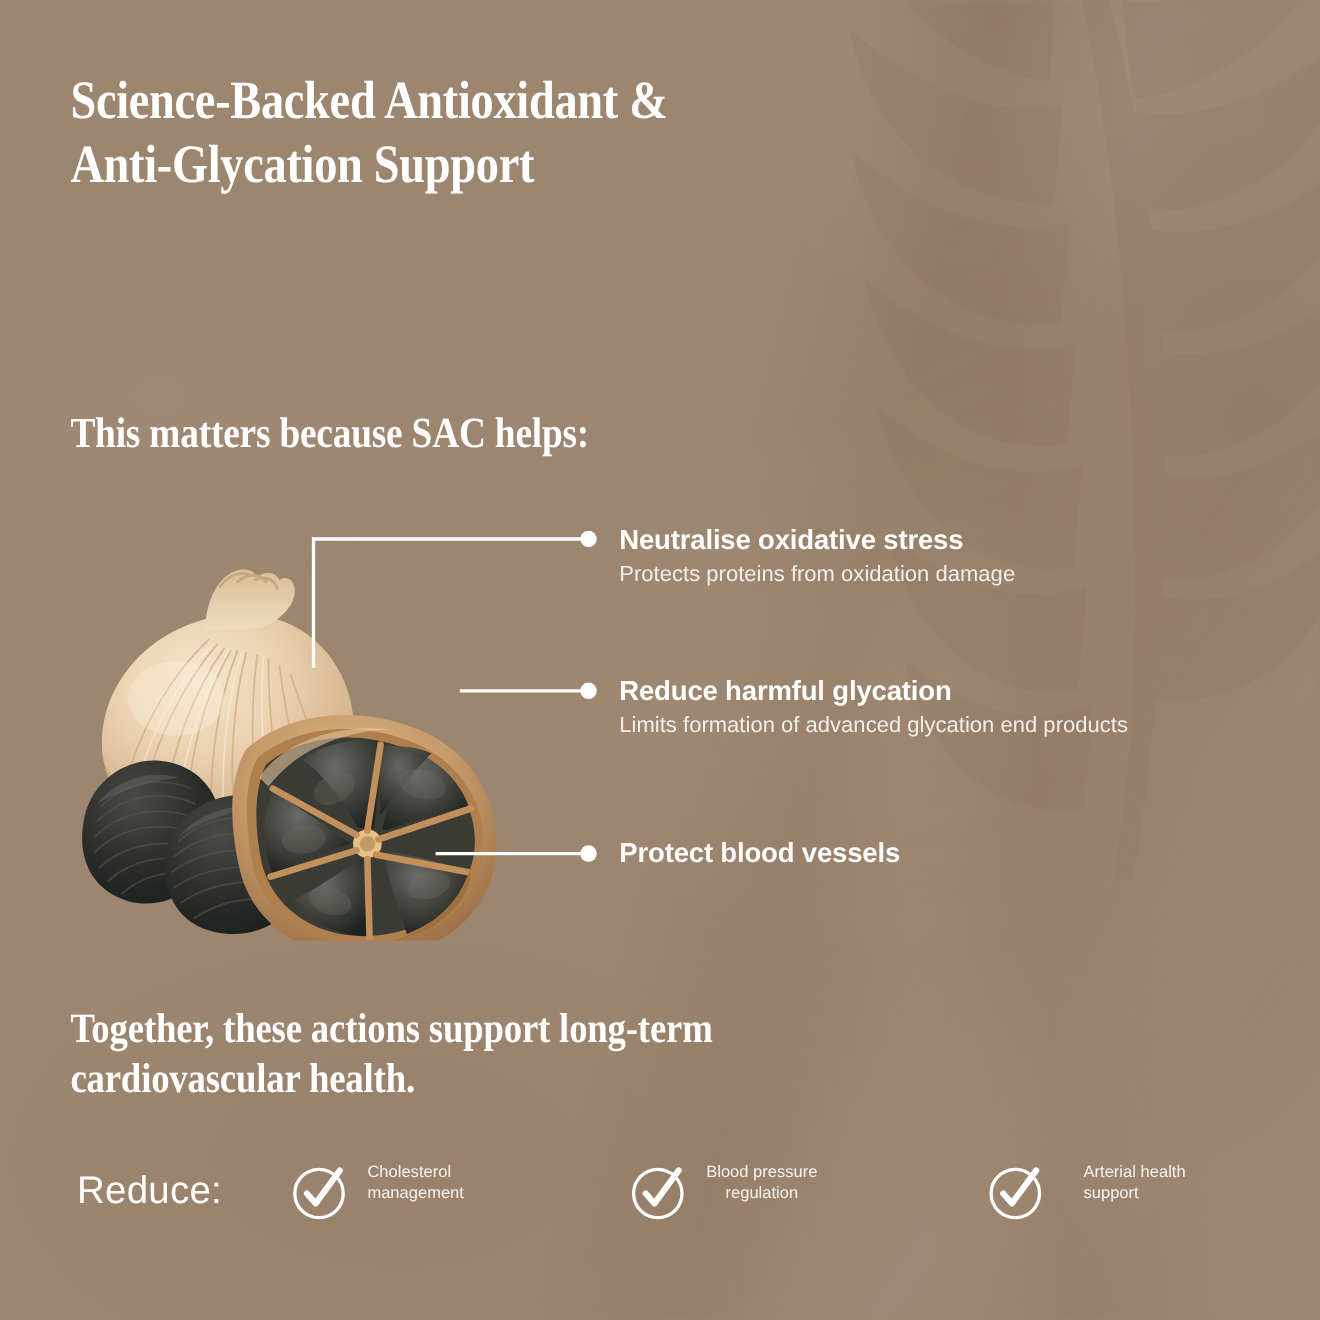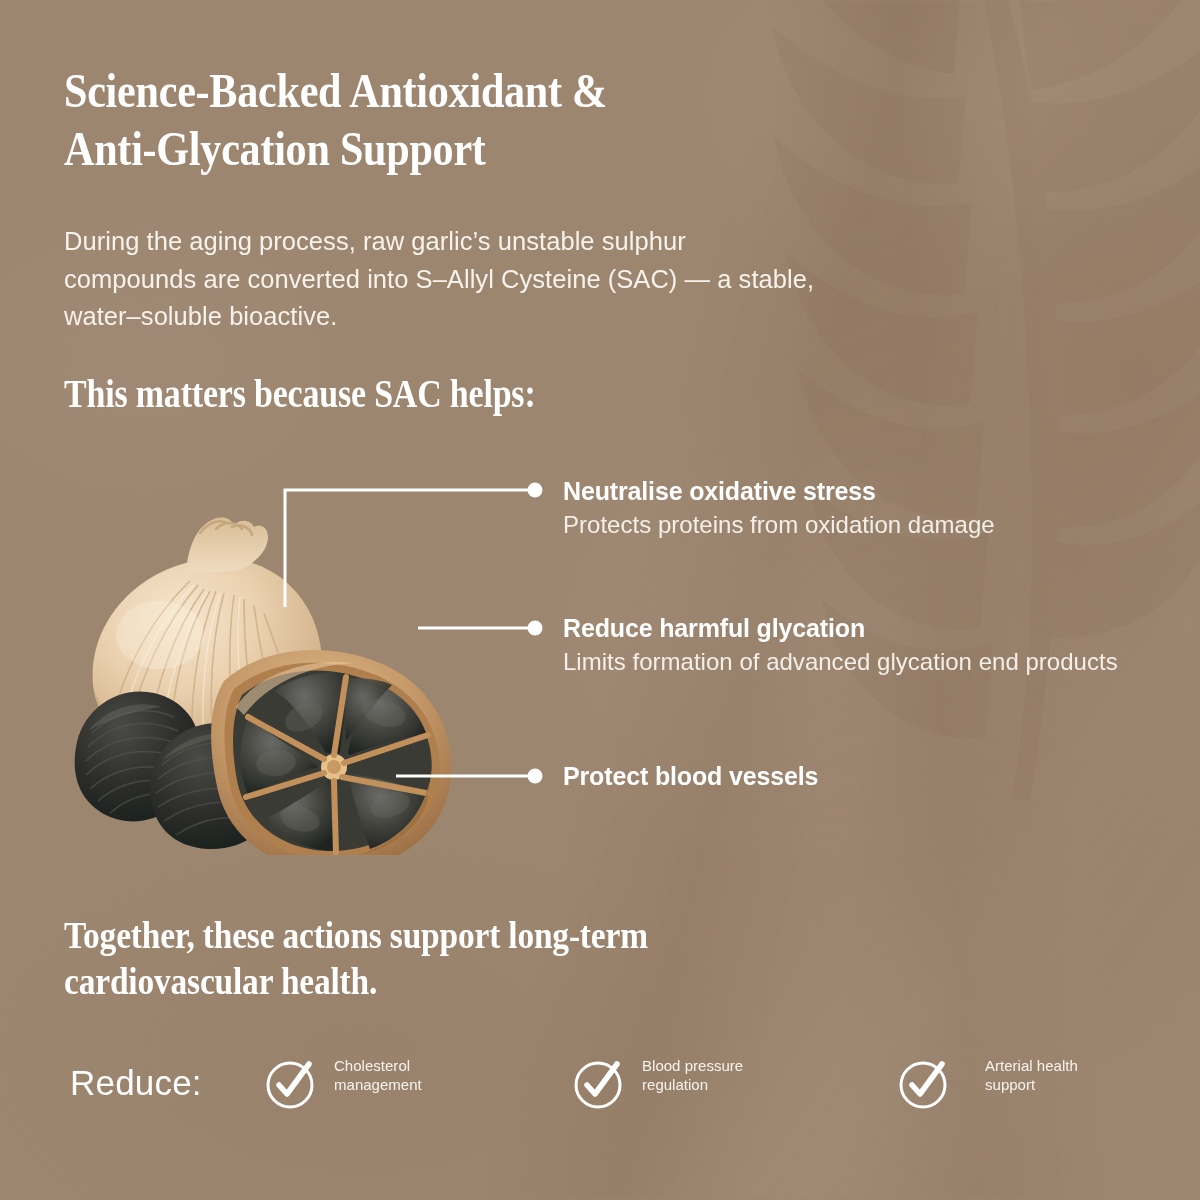--- a/index.html
+++ b/index.html
@@ -132,21 +132,21 @@
     margin: 0;
     color: #ffffff;
     font-size: 25px;
     font-weight: bold;
     line-height: 1.22;
     letter-spacing: -0.15px;
   }
   .benefit-desc {
     margin: 3px 0 0 0;
     color: #f4efe9;
-    font-size: 24px;
+    font-size: 20px;
     font-weight: normal;
     line-height: 1.26;
     letter-spacing: 0.02px;
   }
 
   
   .closing {
     position: absolute;
     left: 64px;
     top: 912px;
@@ -182,21 +182,21 @@
     letter-spacing: 0.2px;
   }
   .result-item {
     position: absolute;
     top: 0;
     display: flex;
     align-items: flex-start;
     gap: 16px;
   }
   .result-item-1 { left: 200px; }
-  .result-item-2 { left: 508px; }
+  .result-item-2 { left: 508px; text-align: center; }
   .result-item-3 { left: 833px; gap: 34px; }
 
   .check-icon {
     flex: 0 0 auto;
     width: 54px;
     height: 54px;
     margin-top: 2px;
   }
   .result-text {
     margin: 0;
@@ -230,23 +230,20 @@
       <path d="M358 372 C290 390 224 362 166 314 C186 412 262 476 350 464 Z"></path>
       <path d="M364 482 C298 502 234 476 178 430 C198 526 272 588 356 576 Z"></path>
       <path d="M368 592 C304 614 242 590 188 546 C208 640 280 700 360 688 Z"></path>
       <path d="M372 702 C312 724 254 702 202 660 C222 750 290 808 366 796 Z"></path>
     </g>
   </svg>
 
   <h1 class="headline">Science-Backed Antioxidant &amp;
 Anti-Glycation Support</h1>
 
-  <p class="intro">During the aging process, raw garlic’s unstable sulphur
-compounds are converted into S–Allyl Cysteine (SAC) — a stable,
-water–soluble bioactive.</p>
 
   <h2 class="subhead">This matters because SAC helps:</h2>
 
   <div class="garlic-figure">
     <svg viewBox="0 0 400 370" width="400" height="370">
       <defs>
         <radialGradient id="bulbG" cx="38%" cy="30%" r="78%">
           <stop offset="0%" stop-color="#f6e6cf"></stop>
           <stop offset="45%" stop-color="#ead0ae"></stop>
           <stop offset="80%" stop-color="#d5b68f"></stop>

